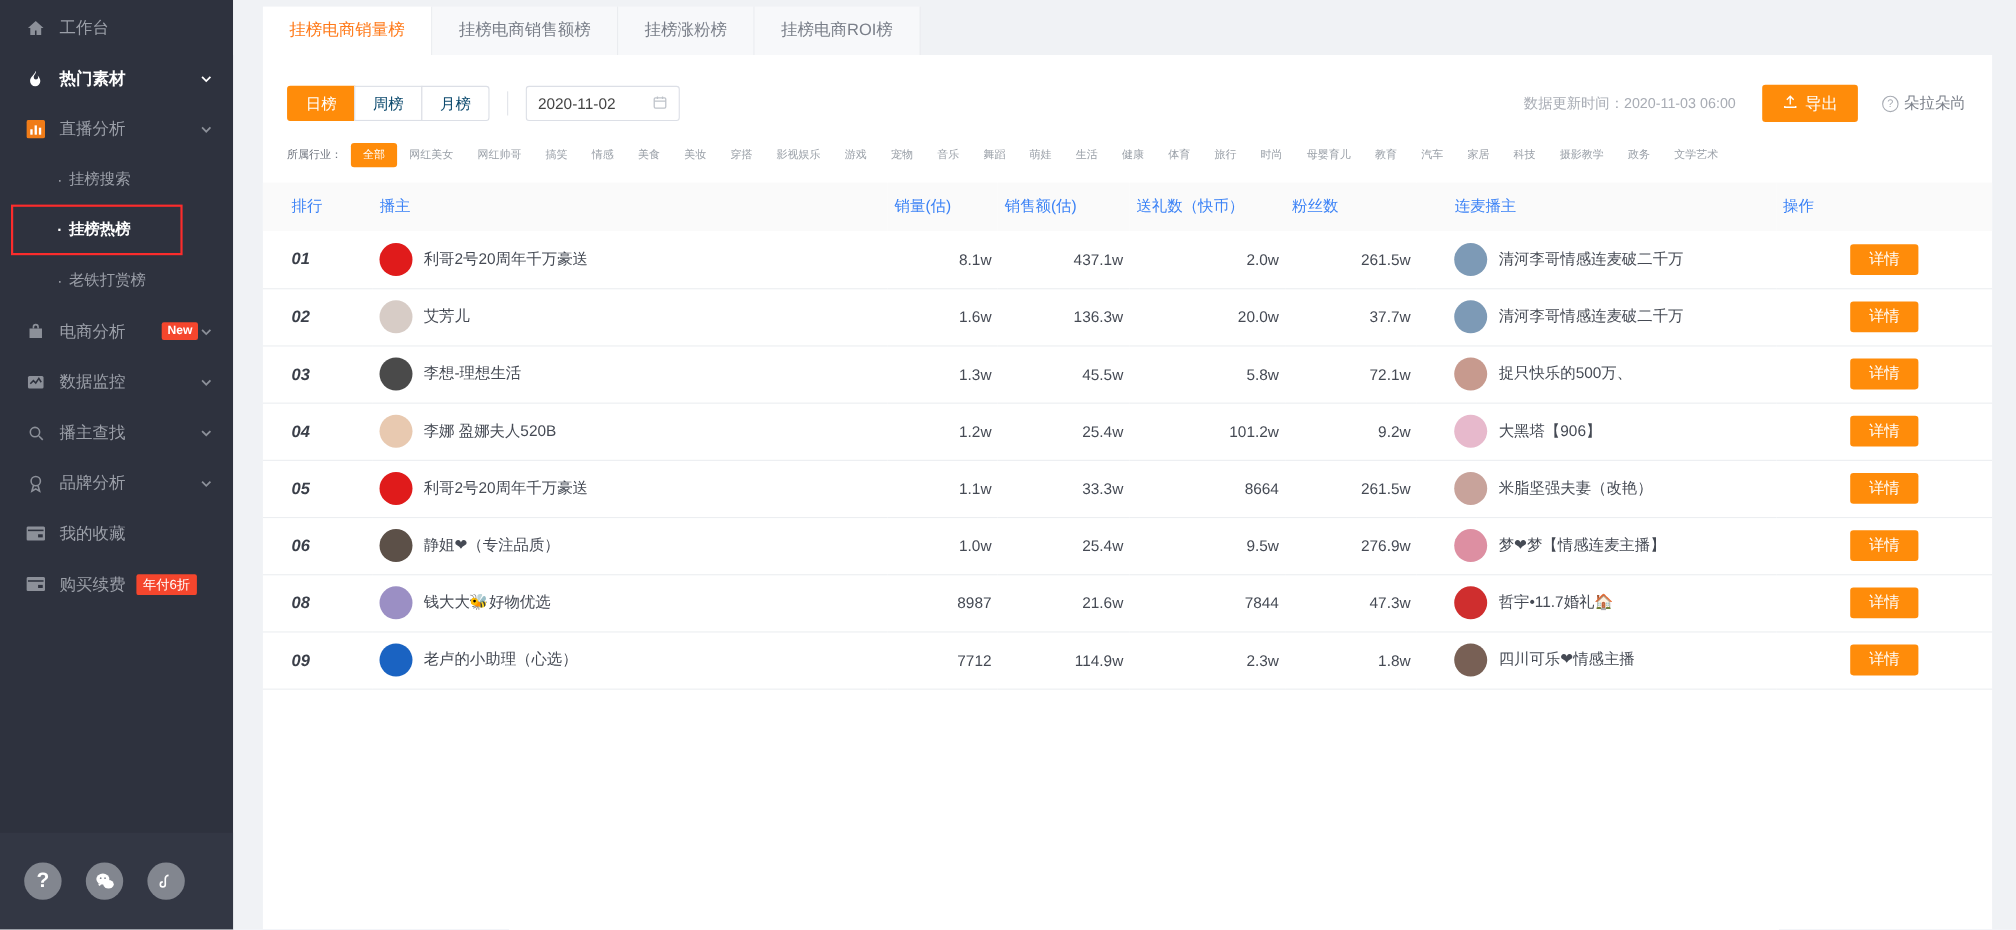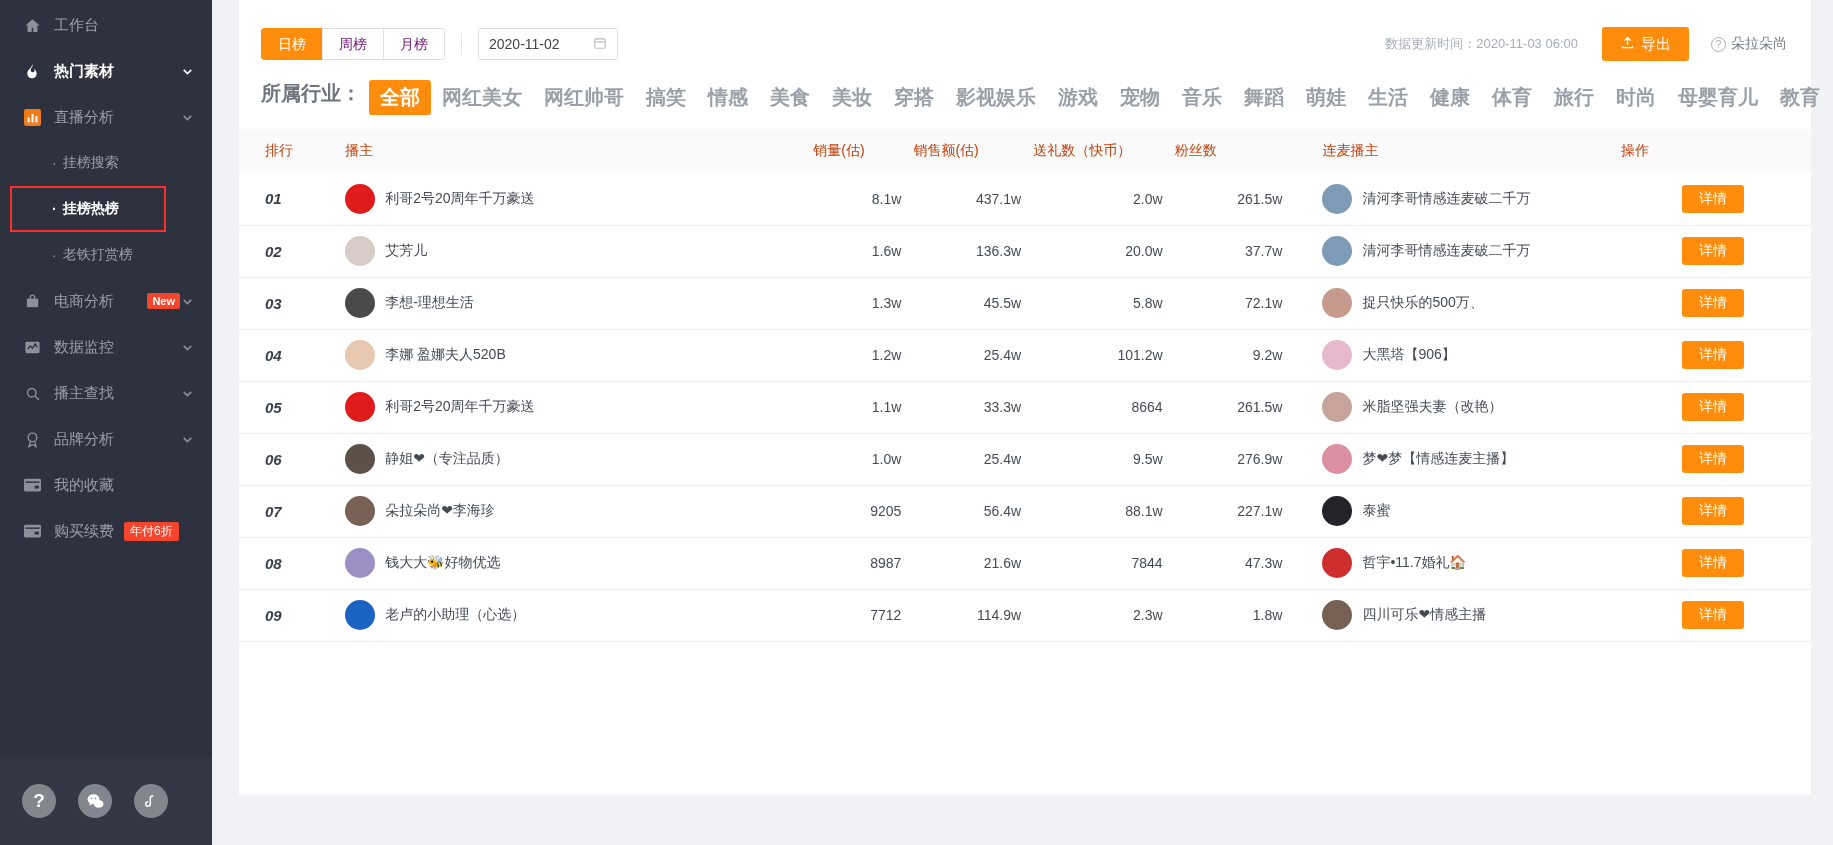--- a/index.html
+++ b/index.html
@@ -90,21 +90,21 @@
     min-height: 795px; padding: 0;
   }
 
   .filterbar {
     display: flex; align-items: center;
     padding: 22px 24px 0 22px; height: 66px;
   }
   .seg { display: flex; }
   .seg-btn {
     height: 32px; line-height: 30px; padding: 0 16px;
-    border: 1px solid #dcdfe6; font-size: 14px; color: #701a75;
+    border: 1px solid #dcdfe6; font-size: 14px; color: #0c4a6e;
     background: #fff; cursor: pointer; margin-left: -1px;
   }
   .seg-btn:first-child { margin-left: 0; border-radius: 3px 0 0 3px; }
   .seg-btn:last-child { border-radius: 0 3px 3px 0; }
   .seg-btn.on { background: #ff8c0a; border-color: #ff8c0a; color: #fff; }
   .divider-v { width: 1px; height: 22px; background: #e2e4e9; margin: 0 16px; }
   .datepick {
     width: 140px; height: 32px; border: 1px solid #dcdfe6; border-radius: 3px;
     display: flex; align-items: center; padding: 0 10px;
     font-size: 14px; color: #444; cursor: pointer; background: #fff;
@@ -121,34 +121,34 @@
     margin-left: 22px; font-size: 14px; color: #7a7f89;
     display: flex; align-items: center; gap: 5px; cursor: pointer;
   }
   .q-circ {
     width: 15px; height: 15px; border-radius: 50%;
     border: 1px solid #a8acb4; color: #a8acb4; font-size: 10px;
     display: flex; align-items: center; justify-content: center;
   }
 
   .industry {
-    display: flex; flex-wrap: nowrap;
-    padding: 14px 20px 14px 22px; font-size: 20px; font-weight: bold;
+    display: flex; align-items: center; flex-wrap: nowrap;
+    padding: 14px 20px 14px 22px; font-size: 10px;
   }
   .ind-label { color: #6e737d; margin-right: 8px; white-space: nowrap; }
   .ind-item {
     color: #9aa0a8; padding: 4px 11px; border-radius: 3px;
     cursor: pointer; white-space: nowrap;
   }
   .ind-item.on { background: #ff8c0a; color: #fff; }
 
   
   .tbl { width: 100%; border-collapse: collapse; table-layout: fixed; }
   .tbl thead th {
-    background: #fafafa; color: #c2410c; font-weight: normal;
+    background: #fafafa; color: #3b82f6; font-weight: normal;
     font-size: 14px; height: 44px; text-align: left; padding: 0 6px;
   }
   .tbl tbody td {
     height: 52px; font-size: 14px; color: #454a54;
     border-bottom: 1px solid #eceef1; padding: 0 6px; vertical-align: middle;
   }
   .c-rank   { width: 92px;  padding-left: 26px !important; }
   .c-host   { width: 430px; }
   .c-num    { width: 92px;  text-align: right; }
   .c-num2   { width: 110px; text-align: right; }
@@ -344,20 +344,26 @@
       <div class="circ-btn">
         <svg width="18" height="18" viewBox="0 0 24 24" fill="none" stroke="#ffffff" stroke-width="2">
             <path d="M15 5a4 4 0 0 0-4 4v7a3 3 0 1 1-3-3"></path>
           </svg>
       </div>
     </div>
   </div>
 
   <div class="main">
 
+    <div class="tabs">
+      <div class="tab active">挂榜电商销量榜</div>
+      <div class="tab">挂榜电商销售额榜</div>
+      <div class="tab">挂榜涨粉榜</div>
+      <div class="tab">挂榜电商ROI榜</div>
+    </div>
 
     <div class="panel">
 
       <div class="filterbar">
         <div class="seg">
           <div class="seg-btn on">日榜</div>
           <div class="seg-btn">周榜</div>
           <div class="seg-btn">月榜</div>
         </div>
         <div class="divider-v"></div>
@@ -545,40 +551,20 @@
               <td class="c-num4">276.9w</td>
               <td class="c-mic">
                 <div class="miccell">
                   <span class="avatar" style="background:#dd8fa2"></span>
                   <span class="nm">梦❤梦【情感连麦主播】</span>
                 </div>
               </td>
               <td class="c-act"><span class="detail-btn">详情</span></td>
             </tr>
             <tr>
-              <td class="c-rank"><span class="rank">07</span></td>
-              <td class="c-host">
-                <div class="hostcell">
-                  <span class="avatar" style="background:#7a6155"></span>
-                  <span class="nm">朵拉朵尚❤李海珍</span>
-                </div>
-              </td>
-              <td class="c-num">9205</td>
-              <td class="c-num2">56.4w</td>
-              <td class="c-num3">88.1w</td>
-              <td class="c-num4">227.1w</td>
-              <td class="c-mic">
-                <div class="miccell">
-                  <span class="avatar" style="background:#23242a"></span>
-                  <span class="nm">泰蜜</span>
-                </div>
-              </td>
-              <td class="c-act"><span class="detail-btn">详情</span></td>
-            </tr>
-            <tr>
               <td class="c-rank"><span class="rank">08</span></td>
               <td class="c-host">
                 <div class="hostcell">
                   <span class="avatar" style="background:#9b8fc4"></span>
                   <span class="nm">钱大大🐝好物优选</span>
                 </div>
               </td>
               <td class="c-num">8987</td>
               <td class="c-num2">21.6w</td>
               <td class="c-num3">7844</td>

